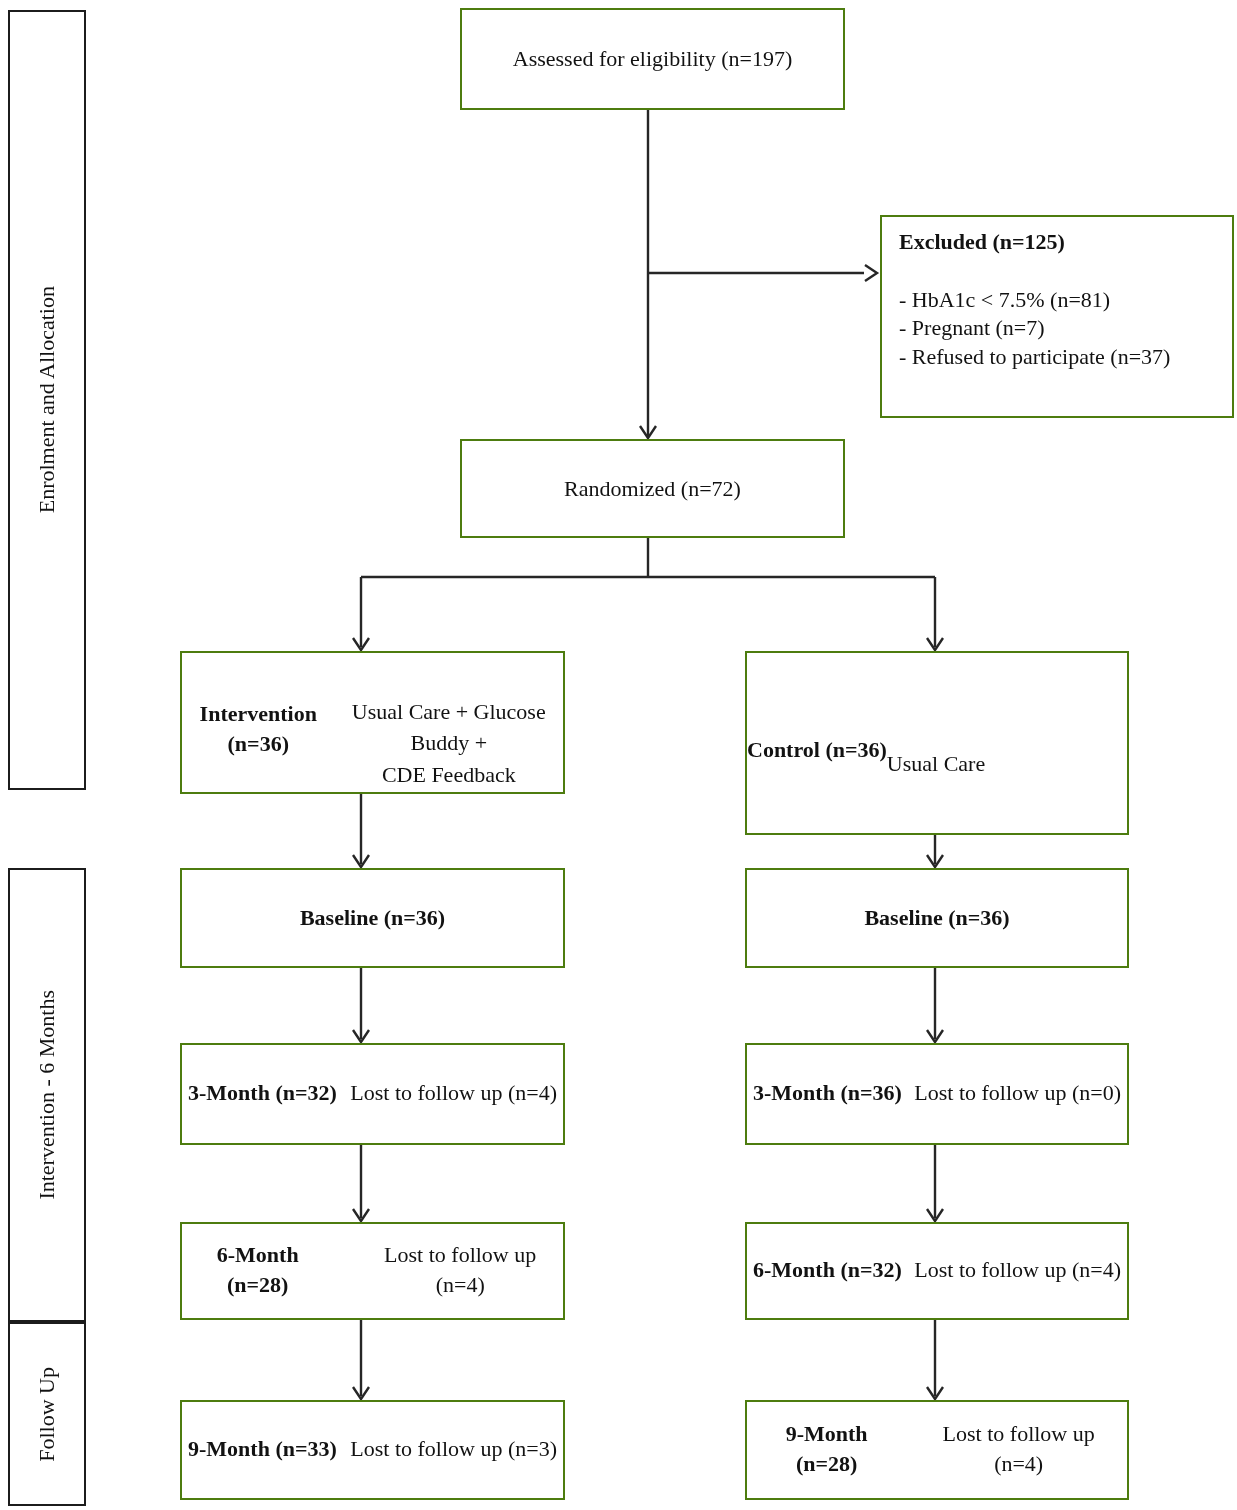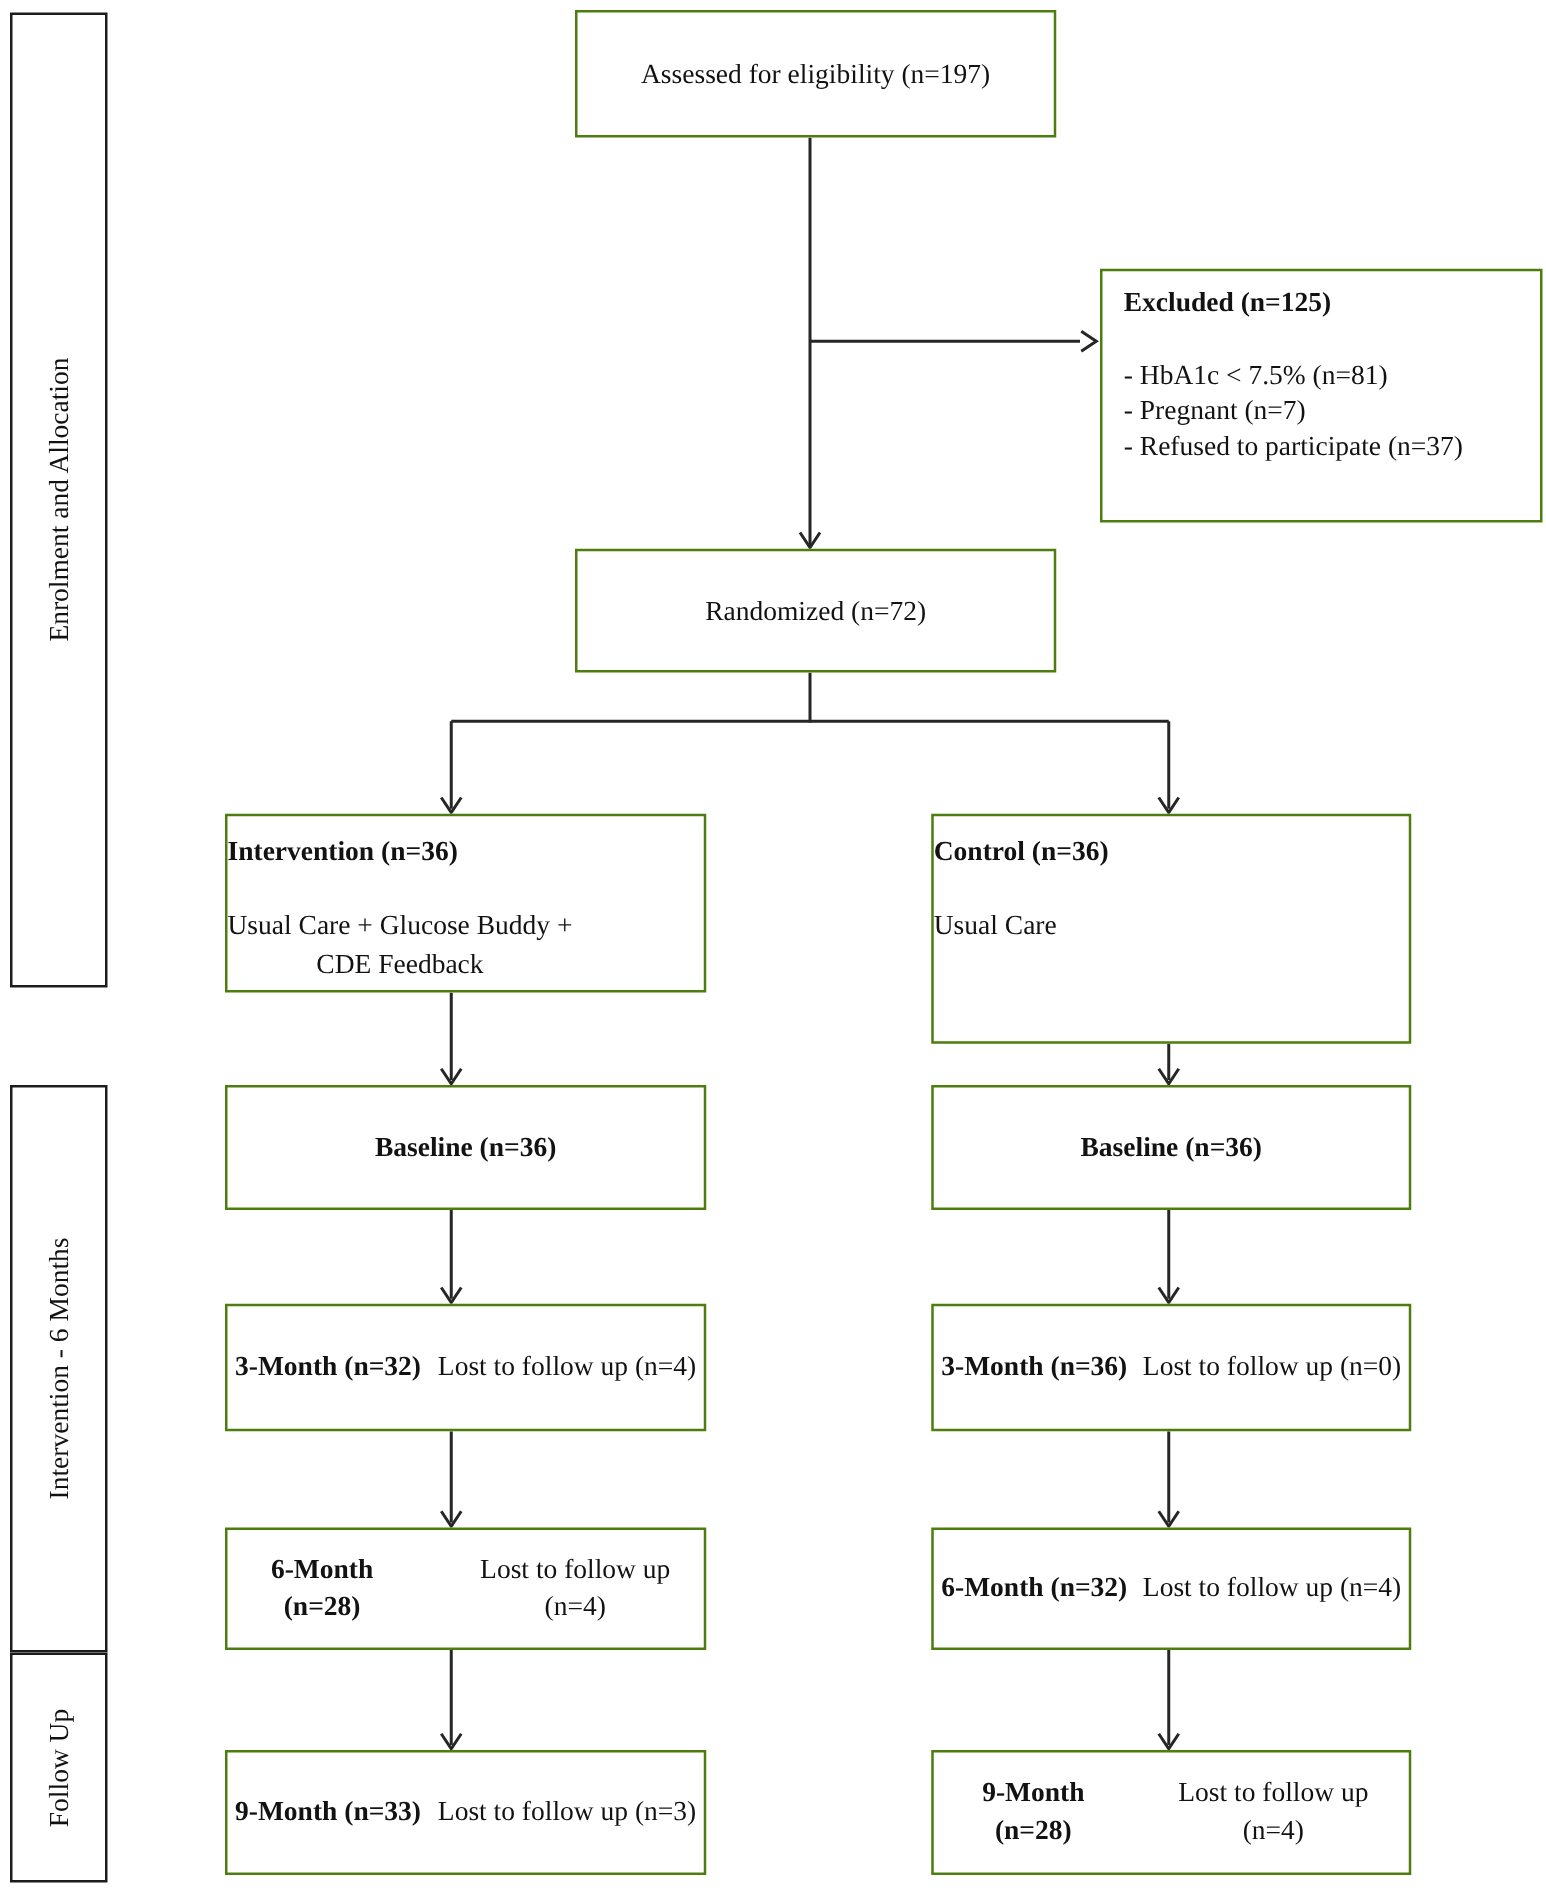--- a/index.html
+++ b/index.html
@@ -26,21 +26,21 @@
   .center-box { display: flex; align-items: center; justify-content: center; text-align: center; }
 
   .visit-box {
     display: flex; 
     align-items: center; justify-content: space-between;
     text-align: center;
     padding: 7px 6px 9px 6px;
   }
   .bold-title { font-weight: bold; }
 
-  .alloc-box { display: flex; flex-direction: column; align-items: flex-start; text-align: center; padding-top: 13px; }
+  .alloc-box { display: flex; flex-direction: row; align-items: center; text-align: center; padding-top: 13px; }
   .alloc-desc { margin-top: 28px; white-space: pre-line; line-height: 1.42; }
 
   .excluded-box { padding: 11px 17px; line-height: 1.3; }
   .excluded-title { font-weight: bold; margin-bottom: 29px; }
 
   .side-box {
     position: absolute;
     box-sizing: border-box;
     border: 2px solid #1c1c1c;
     background: #ffffff;

